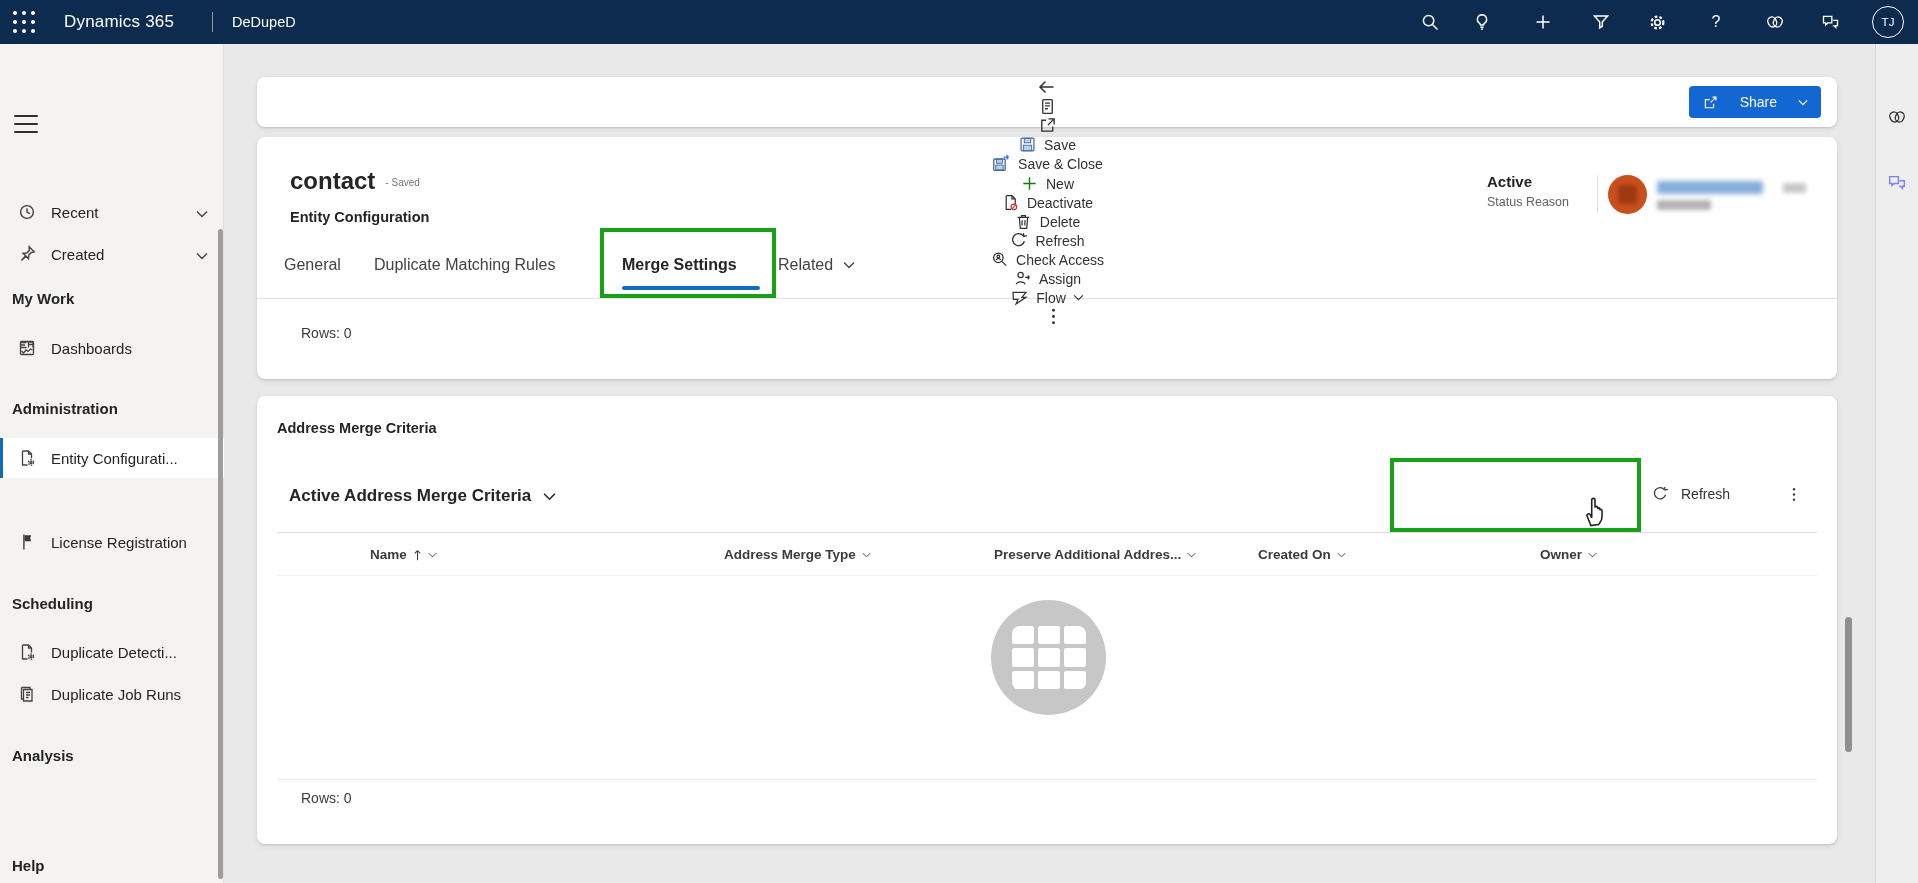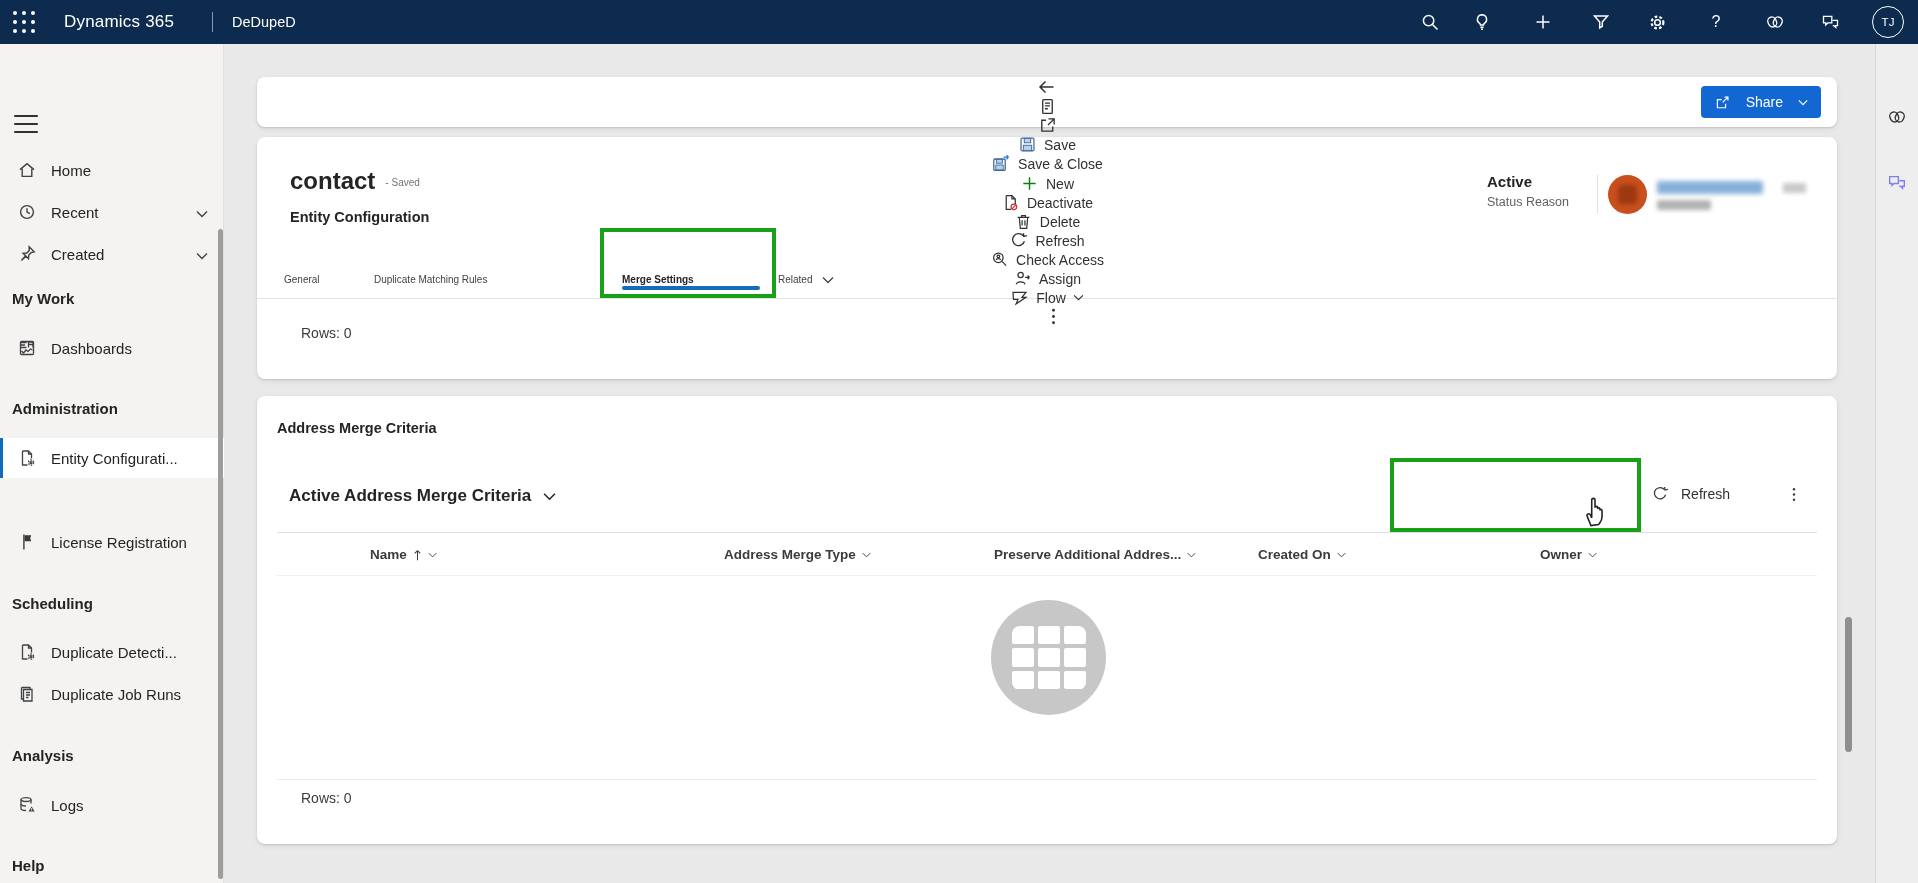--- a/index.html
+++ b/index.html
@@ -46,41 +46,41 @@
   .card { position:absolute; left:257px; width:1580px; background:#fff; border-radius:8px;
     box-shadow:0 1px 2px rgba(0,0,0,.12), 0 2px 6px rgba(0,0,0,.07);flex-direction:column; }
 
   
   .cmdbar { top:77px; height:50px; display:flex; align-items:center; padding:0 12px; z-index:10; }
   .cmd { display:flex; align-items:center; gap:7px; height:36px; padding:0 11px; border-radius:4px;
     font-size:14px; color:#323130; cursor:pointer; white-space:nowrap; }
   .cmd svg { display:block; }
   .vdiv { width:1px; height:22px; background:#d6d6d6; margin:0 4px; }
   .share-btn { position:absolute; right:16px; top:9px; height:32px; background:#1267d2; color:#fff;
-    border-radius:4px; display:flex; align-items:center; gap:15px; padding:0 13px; font-size:14px; cursor:pointer; }
+    border-radius:4px; display:flex; align-items:center; gap:21px; padding:0 13px; font-size:14px; cursor:pointer; }
 
   
   .headercard { top:137px; height:242px; z-index:5; }
   .rec-title { position:absolute; left:33px; top:30px; font-size:24px; font-weight:bold; color:#242424; }
   .rec-saved { font-size:10px; font-weight:normal; color:#737373; margin-left:10px; vertical-align:3px; }
   .rec-entity { position:absolute; left:33px; top:72px; font-size:14.5px; font-weight:bold; color:#242424; }
   .status-val { position:absolute; left:1230px; top:36px; font-size:15px; font-weight:bold; color:#242424; }
   .status-lbl { position:absolute; left:1230px; top:58px; font-size:12.5px; color:#616161; }
   .hdr-vdiv { position:absolute; left:1340px; top:38px; width:1px; height:38px; background:#e0e0e0; }
   .owner-avatar { position:absolute; left:1351px; top:38px; width:39px; height:39px; border-radius:50%;
     background:#c94f1d; overflow:hidden; }
   .owner-avatar i { position:absolute; left:10px; top:10px; width:19px; height:19px; background:rgba(120,38,8,.55);
     filter:blur(2px); border-radius:4px; }
   .blur-name { position:absolute; left:1400px; top:44px; width:106px; height:13px; background:#86aeda;
     filter:blur(2.5px); border-radius:2px; }
   .blur-owner { position:absolute; left:1400px; top:63px; width:54px; height:10px; background:#b3b3b3;
     filter:blur(2px); border-radius:2px; }
   .blur-chev { position:absolute; left:1526px; top:46px; width:23px; height:10px; background:#c9c9c9;
     filter:blur(2px); }
-  .tab { position:absolute; top:128px; height:30px; line-height:30px; font-size:10px; color:#424242; cursor:pointer; }
+  .tab { position:absolute; top:113px; height:30px; line-height:30px; font-size:16px; color:#424242; cursor:pointer; }
   .tab.active { font-weight:bold; color:#242424; }
   .tab-underline { position:absolute; left:365px; top:149px; width:138px; height:4px; background:#116ebe; border-radius:2px; }
   .hdr-divider { position:absolute; left:0; top:161px; width:1580px; height:1px; background:#e3e3e3; }
   .rows-top { position:absolute; left:44px; top:188px; font-size:14px; color:#3b3b3b; }
 
   
   .addresscard { top:396px; height:448px; z-index:5; }
   .sec-title { position:absolute; left:20px; top:24px; font-size:14.5px; font-weight:bold; color:#242424; }
   .view-sel { position:absolute; left:32px; top:84px; height:32px; display:flex; align-items:center; gap:12px;
     font-size:17px; font-weight:bold; color:#242424; cursor:pointer; }
@@ -182,29 +182,20 @@
     <div class="tb-avatar">TJ</div>
   </header>
 
   <aside class="sidebar">
     <div class="hamburger">
         <i></i>
         <i></i>
         <i></i>
       </div>
 
-    <div class="nav" style="top:106px">
-      <span class="nicon">
-        <svg width="20" height="20" viewBox="0 0 20 20" fill="none" stroke="#424242" stroke-width="1.4">
-            <path d="M3 9.6L10 3.6l7 6"></path>
-            <path d="M5.2 8.4V16.4h9.6V8.4"></path>
-          </svg>
-      </span>
-      <span>Home</span>
-    </div>
     <div class="nav" style="top:148px">
       <span class="nicon">
         <svg width="20" height="20" viewBox="0 0 20 20" fill="none" stroke="#424242" stroke-width="1.4">
             <circle cx="10" cy="10" r="6.4"></circle>
             <path d="M10 6.2V10l2.9 1.7"></path>
           </svg>
       </span>
       <span>Recent</span>
       <span class="chevr">
         <svg width="12" height="8" viewBox="0 0 12 8" fill="none" stroke="#424242" stroke-width="1.4">
@@ -278,32 +269,20 @@
         <svg width="20" height="20" viewBox="0 0 20 20" fill="none" stroke="#424242" stroke-width="1.3">
             <path d="M6.5 5.5h8.5v11.5H6.5z"></path>
             <path d="M4.5 3.5h8.5v2M4.5 3.5v11.5h2"></path>
             <path d="M9 8.5h4M9 11h4M9 13.5h2.5"></path>
           </svg>
       </span>
       <span>Duplicate Job Runs</span>
     </div>
 
     <div class="shead" style="top:703px">Analysis</div>
-    <div class="nav" style="top:741px">
-      <span class="nicon">
-        <svg width="20" height="20" viewBox="0 0 20 20" fill="none" stroke="#424242" stroke-width="1.3">
-            <ellipse cx="9" cy="4.6" rx="5" ry="1.9"></ellipse>
-            <path d="M4 4.6v9c0 1 2.2 1.9 5 1.9M14 4.6v4"></path>
-            <path d="M4 9.1c0 1 2.2 1.9 5 1.9"></path>
-            <path d="M14.6 11.4l3 5.2h-6z" fill="#3a3a3a" stroke="none"></path>
-            <path d="M14.6 13.2v1.6M14.6 15.6v.4" stroke="#fff" stroke-width="1.1"></path>
-          </svg>
-      </span>
-      <span>Logs</span>
-    </div>
 
     <div class="shead" style="top:813px">Help</div>
 
     <div class="sb-scroll"></div>
   </aside>
 
   <div class="rightrail">
     <div class="rrbtn" style="top:56px">
       <svg width="22" height="22" viewBox="0 0 24 24" fill="none" stroke="#323130" stroke-width="1.5">
           <rect x="4.5" y="6.5" width="9" height="11" rx="4.5" transform="rotate(-24 9 12)"></rect>

